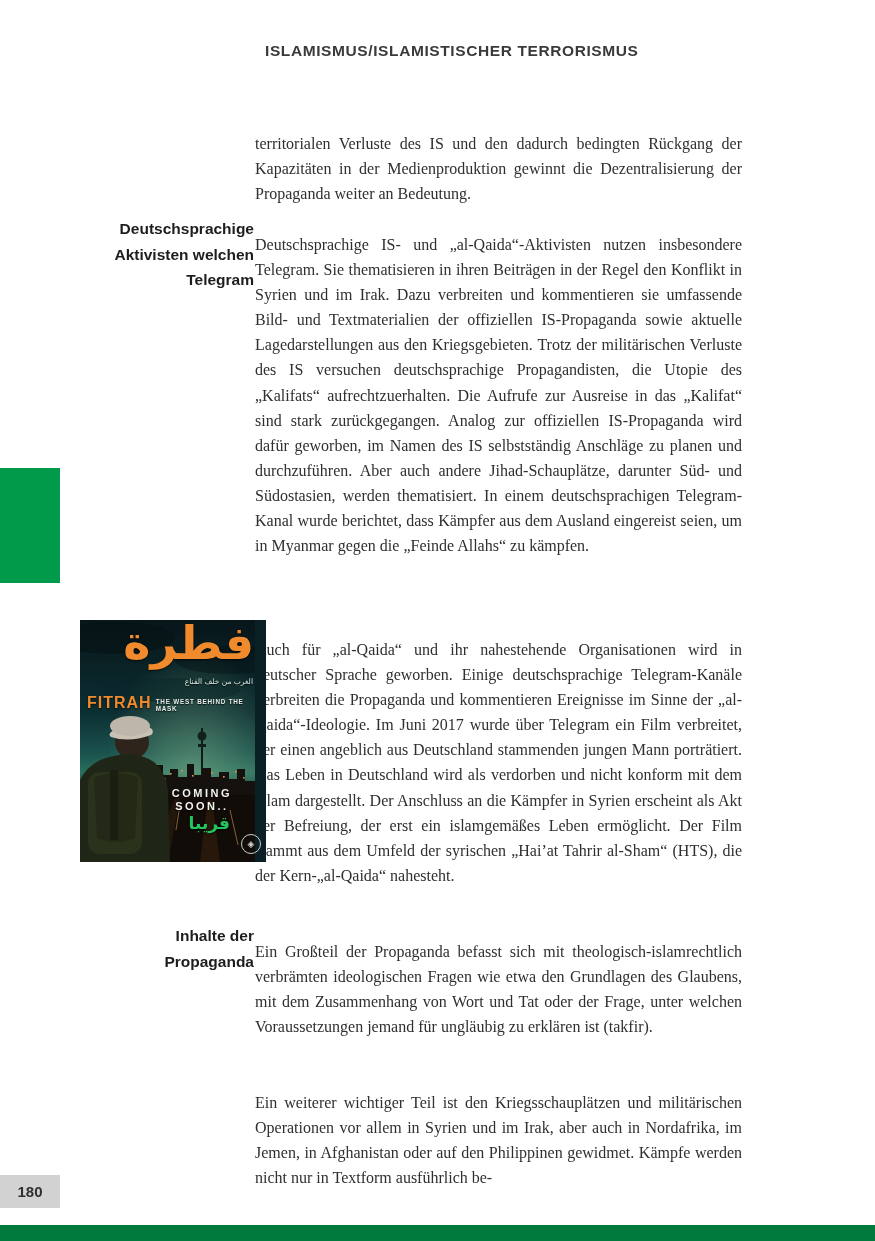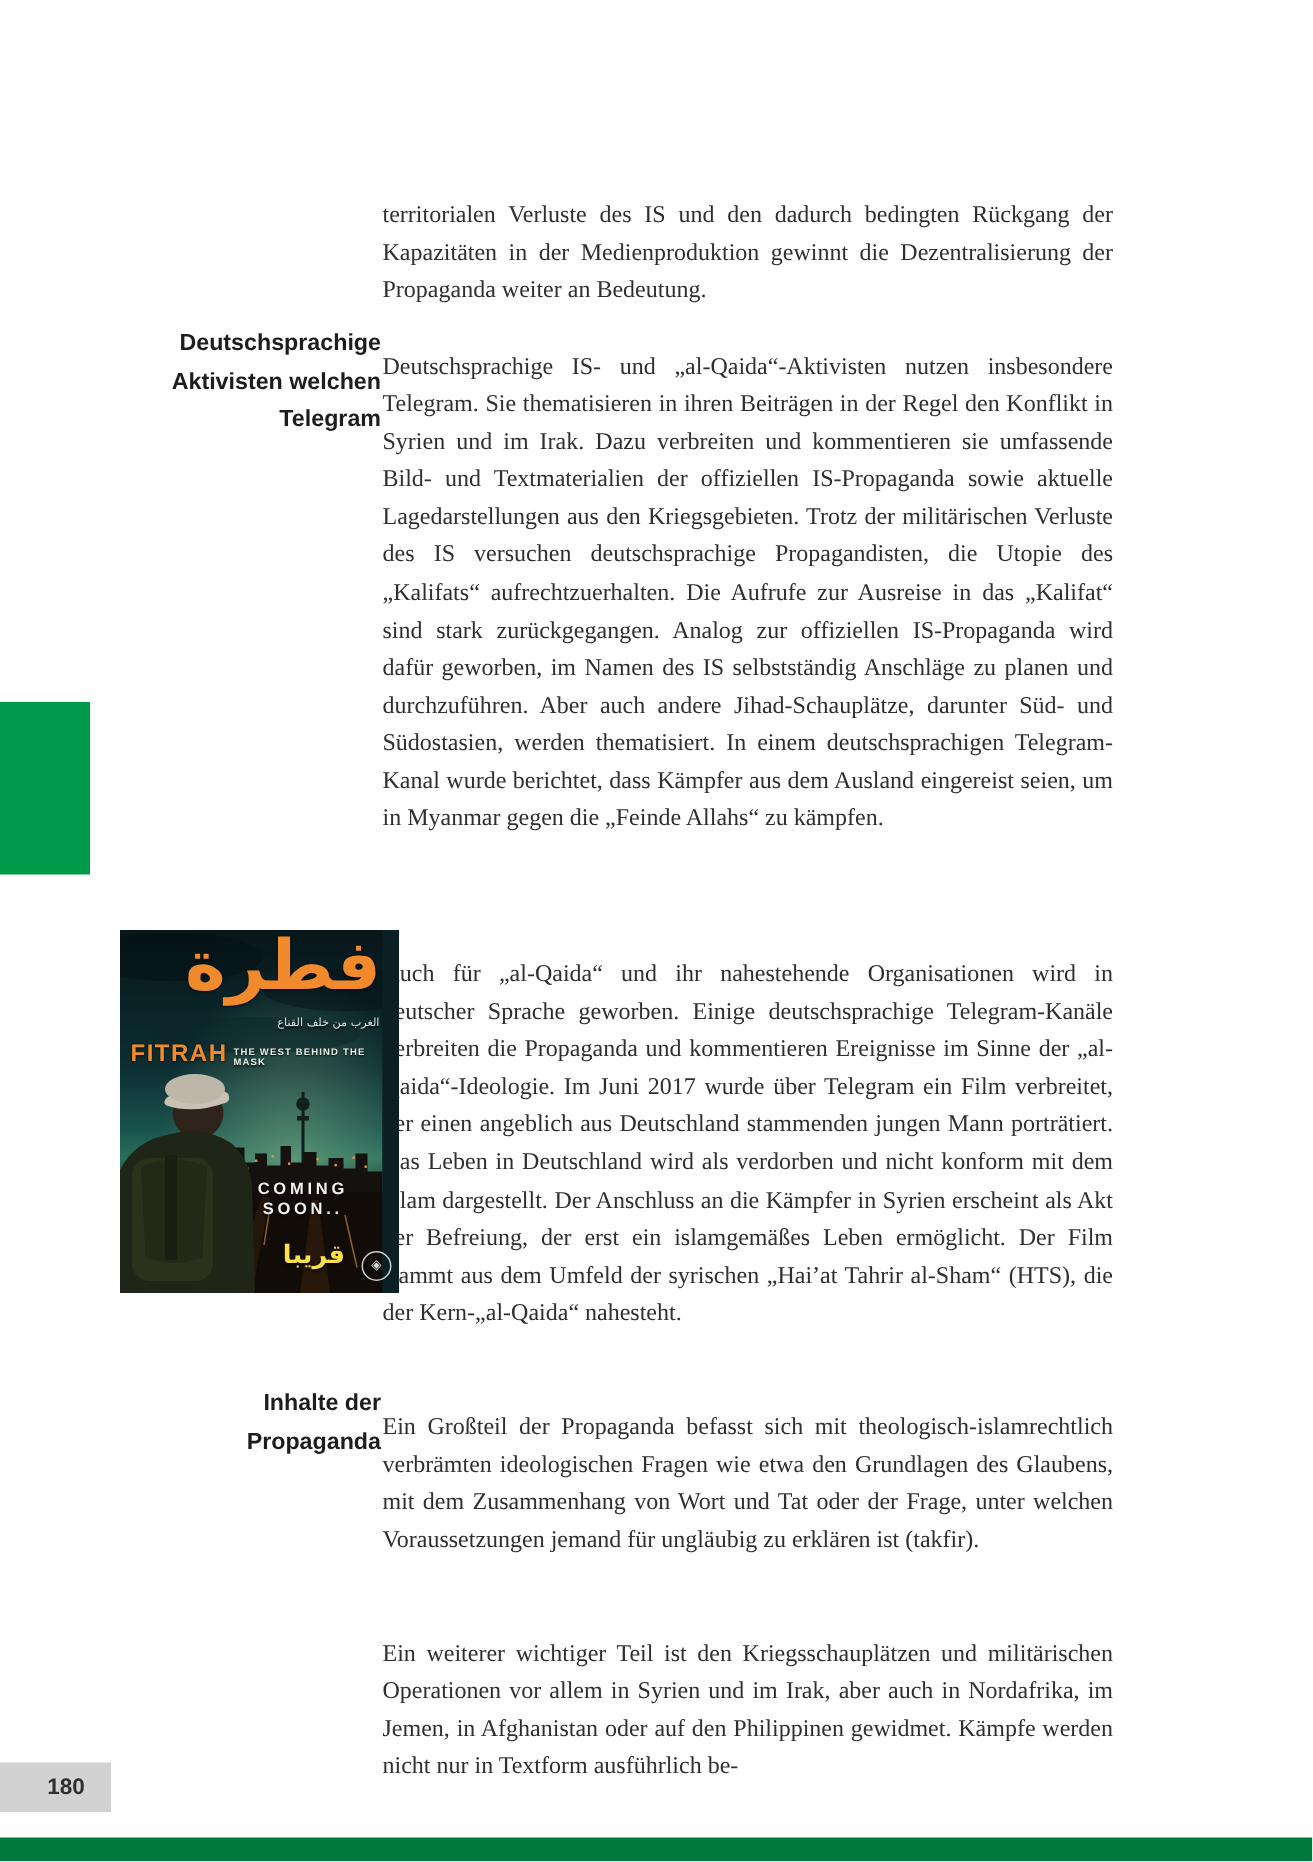--- a/index.html
+++ b/index.html
@@ -26,21 +26,21 @@
     font-family:"Liberation Sans","DejaVu Sans",sans-serif;font-weight:bold;
     font-size:15.5px;line-height:25.5px;color:#1d1d1d;white-space:pre-line;}
   #margin-note-1{top:216px;}
   #margin-note-2{top:923px;}
 
   
   .green-tab{position:absolute;left:0;top:468px;width:60px;height:115px;background:#009a4a;}
 
   
   .page-num-box{position:absolute;left:0;top:1175px;width:60px;height:33px;background:#d2d2d2;
-    display:flex;align-items:center;justify-content:center;padding-left:14px;}
+    display:flex;align-items:center;justify-content:center;}
   .page-num-box span{font-family:"Liberation Sans","DejaVu Sans",sans-serif;
     font-weight:bold;font-size:15px;color:#2f2f2f;}
 
   
   .bottom-bar{position:absolute;left:0;top:1225px;width:875px;height:16px;background:#007a3c;}
 
   
   .poster{position:absolute;left:80px;top:620px;width:186px;height:242px;overflow:hidden;
     background:#0a2024;}
   .poster svg{position:absolute;left:0;top:0;}
@@ -53,32 +53,33 @@
   .poster .latin-row{position:absolute;top:74px;left:7px;width:165px;display:flex;align-items:flex-end;}
   .poster .latin-title{font-family:"Liberation Sans","DejaVu Sans",sans-serif;font-weight:bold;
     font-size:16px;color:#f08a2c;letter-spacing:1px;text-shadow:0 1px 2px rgba(0,0,0,.7);}
   .poster .latin-sub{font-family:"Liberation Sans","DejaVu Sans",sans-serif;font-weight:bold;
     font-size:6.3px;color:#e8efe9;letter-spacing:0.8px;margin-left:4px;
     text-shadow:0 1px 1px rgba(0,0,0,.8);}
   .poster .coming{position:absolute;top:167px;right:34px;text-align:center;
     font-family:"Liberation Sans","DejaVu Sans",sans-serif;font-weight:bold;
     font-size:11px;line-height:12.5px;letter-spacing:2.5px;color:#f2f2ee;white-space:pre-line;
     text-shadow:0 1px 2px rgba(0,0,0,.8);}
-  .poster .coming-ar{position:absolute;top:207px;right:36px;
-    font-family:"DejaVu Sans",sans-serif;font-weight:bold;font-size:17px;color:#fde047;
+  .poster .coming-ar{position:absolute;top:193px;right:36px;
+    font-family:"DejaVu Sans",sans-serif;font-weight:bold;font-size:17px;color:#22c55e;
     text-shadow:0 1px 2px rgba(0,0,0,.8);}
   .poster .logo{position:absolute;right:5px;bottom:8px;width:18px;height:18px;border-radius:50%;
     border:1px solid rgba(230,240,235,.85);display:flex;align-items:center;justify-content:center;
     color:rgba(230,240,235,.9);font-size:9px;font-family:"DejaVu Sans",sans-serif;}
 </style>
 </head>
 <body>
 
 <div id="page">
 
+  <div class="running-head">ISLAMISMUS/ISLAMISTISCHER TERRORISMUS</div>
 
   <p class="para" id="para-1">territorialen Verluste des IS und den dadurch bedingten Rückgang der Kapazitäten in der Medienproduktion gewinnt die Dezentralisierung der Propaganda weiter an Bedeutung.</p>
   <p class="para" id="para-2">Deutschsprachige IS- und „al-Qaida“-Aktivisten nutzen insbesondere Telegram. Sie thematisieren in ihren Beiträgen in der Regel den Konflikt in Syrien und im Irak. Dazu verbreiten und kommentieren sie umfassende Bild- und Textmaterialien der offiziellen IS-Propaganda sowie aktuelle Lagedarstellungen aus den Kriegsgebieten. Trotz der militärischen Verluste des IS versuchen deutschsprachige Propagandisten, die Utopie des „Kalifats“ aufrechtzuerhalten. Die Aufrufe zur Ausreise in das „Kalifat“ sind stark zurückgegangen. Analog zur offiziellen IS-Propaganda wird dafür geworben, im Namen des IS selbstständig Anschläge zu planen und durchzuführen. Aber auch andere Jihad-Schauplätze, darunter Süd- und Südostasien, werden thematisiert. In einem deutschsprachigen Telegram-Kanal wurde berichtet, dass Kämpfer aus dem Ausland eingereist seien, um in Myanmar gegen die „Feinde Allahs“ zu kämpfen.</p>
   <p class="para" id="para-3">Auch für „al-Qaida“ und ihr nahestehende Organisationen wird in deutscher Sprache geworben. Einige deutschsprachige Telegram-Kanäle verbreiten die Propaganda und kommentieren Ereignisse im Sinne der „al-Qaida“-Ideologie. Im Juni 2017 wurde über Telegram ein Film verbreitet, der einen angeblich aus Deutschland stammenden jungen Mann porträtiert. Das Leben in Deutschland wird als verdorben und nicht konform mit dem Islam dargestellt. Der Anschluss an die Kämpfer in Syrien erscheint als Akt der Befreiung, der erst ein islamgemäßes Leben ermöglicht. Der Film stammt aus dem Umfeld der syrischen „Hai’at Tahrir al-Sham“ (HTS), die der Kern-„al-Qaida“ nahesteht.</p>
   <p class="para" id="para-4">Ein Großteil der Propaganda befasst sich mit theologisch-islamrechtlich verbrämten ideologischen Fragen wie etwa den Grundlagen des Glaubens, mit dem Zusammenhang von Wort und Tat oder der Frage, unter welchen Voraussetzungen jemand für ungläubig zu erklären ist (takfir).</p>
   <p class="para last" id="para-5">Ein weiterer wichtiger Teil ist den Kriegsschauplätzen und militärischen Operationen vor allem in Syrien und im Irak, aber auch in Nordafrika, im Jemen, in Afghanistan oder auf den Philippinen gewidmet. Kämpfe werden nicht nur in Textform ausführlich be-</p>
 
   <div class="margin-note" id="margin-note-1">Deutschsprachige
 Aktivisten welchen
 Telegram</div>

